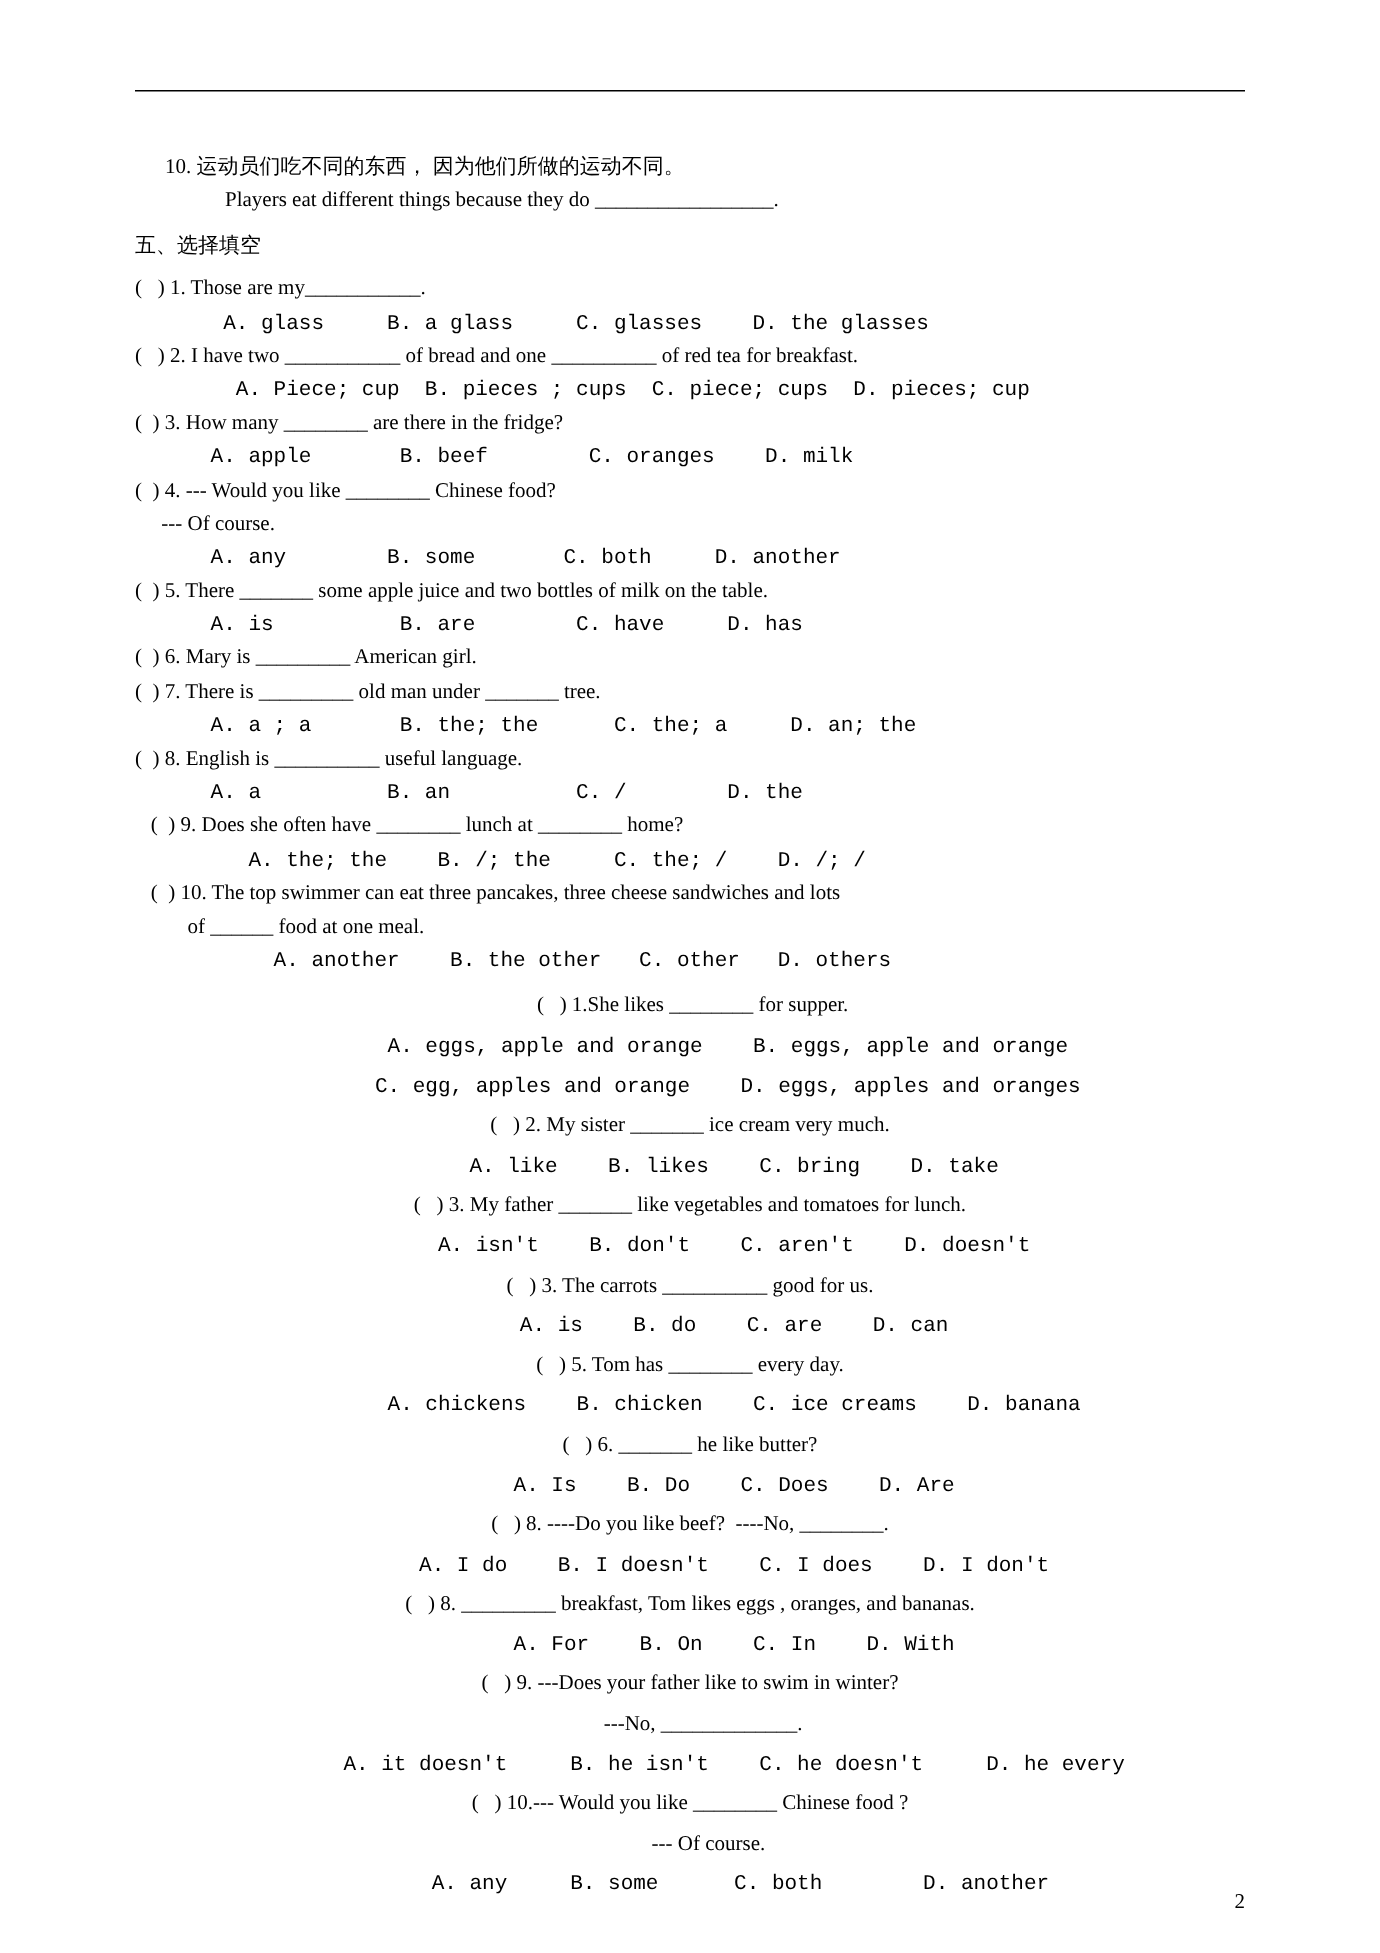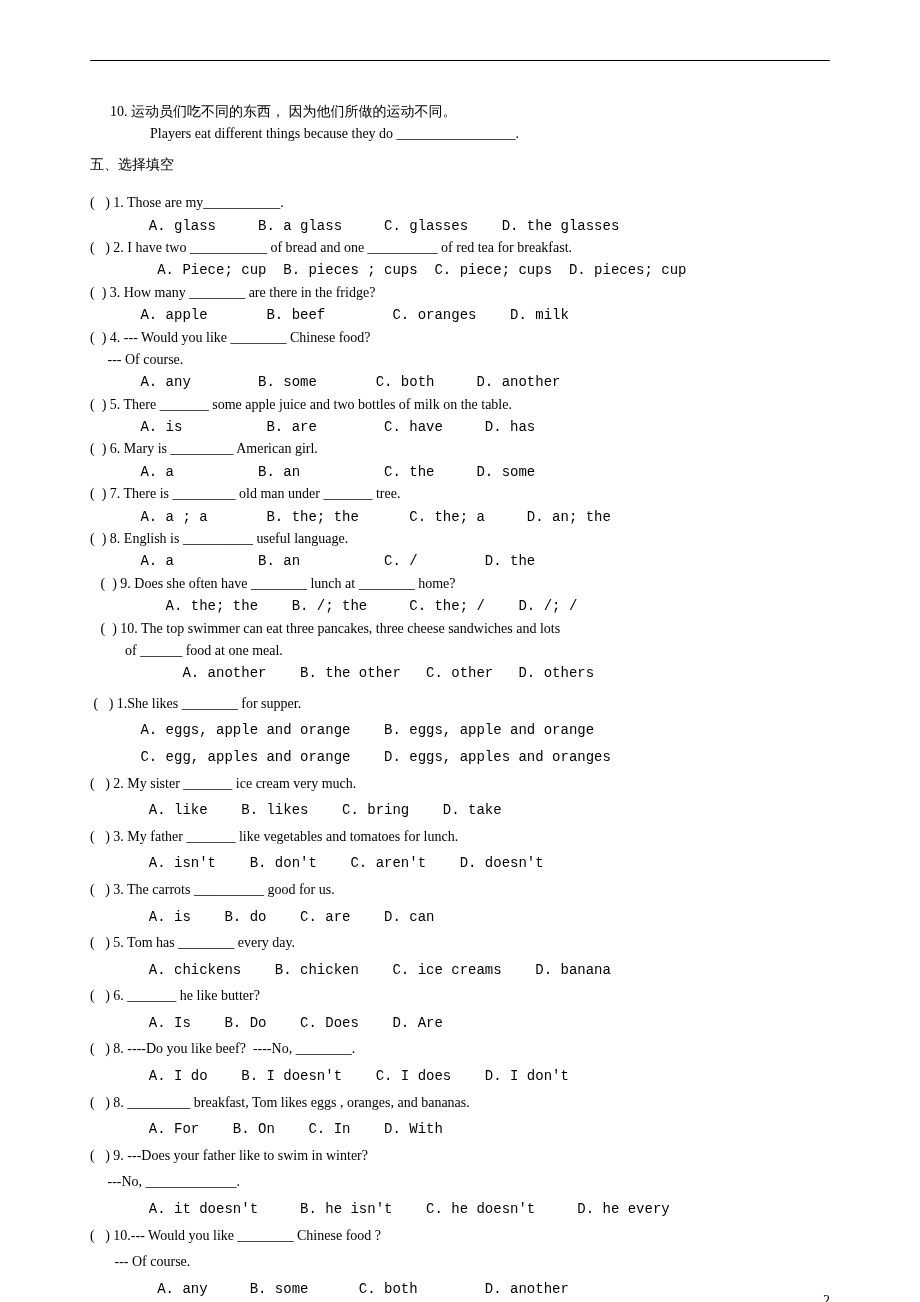--- a/index.html
+++ b/index.html
@@ -18,21 +18,21 @@
     position: relative;
     line-height: 1.6;
   }
   .hr-top {
     border-top: 1.5px solid #000;
     margin: 0 0 40px 0;
   }
   .indent1 { padding-left: 20px; }
   .indent4 { padding-left: 40px; }
   .mono { font-family: Liberation Serif, serif; }
-  .section-title { margin-top: 8px; margin-bottom: 16px; }
+  .section-title { margin-top: 8px; margin-bottom: 6px; }
   .q-line { white-space: pre-wrap; }
   .opts { white-space: pre; font-family: "Courier New", monospace; }
   .page-num {
     position: absolute;
     bottom: 30px;
     right: 90px;
     font-size: 14px;
   }
 </style>
 </head>
@@ -62,37 +62,36 @@
     <div class="opts">      A. apple       B. beef        C. oranges    D. milk</div>
 
     <div class="q-line mono">(  ) 4. --- Would you like ________ Chinese food?</div>
     <div class="q-line mono">     --- Of course.</div>
     <div class="opts">      A. any        B. some       C. both     D. another</div>
 
     <div class="q-line mono">(  ) 5. There _______ some apple juice and two bottles of milk on the table.</div>
     <div class="opts">      A. is          B. are        C. have     D. has</div>
 
     <div class="q-line mono">(  ) 6. Mary is _________ American girl.</div>
-    <div class="opts">      A. a          B. an          C. the     D. some</div>
 
     <div class="q-line mono">(  ) 7. There is _________ old man under _______ tree.</div>
     <div class="opts">      A. a ; a       B. the; the      C. the; a     D. an; the</div>
 
     <div class="q-line mono">(  ) 8. English is __________ useful language.</div>
     <div class="opts">      A. a          B. an          C. /        D. the</div>
 
     <div class="q-line mono">   (  ) 9. Does she often have ________ lunch at ________ home?</div>
     <div class="opts">         A. the; the    B. /; the     C. the; /    D. /; /</div>
 
     <div class="q-line mono">   (  ) 10. The top swimmer can eat three pancakes, three cheese sandwiches and lots</div>
     <div class="q-line mono">          of ______ food at one meal.</div>
     <div class="opts">           A. another    B. the other   C. other   D. others</div>
   </div>
 
-  <div style="margin-top:6px; line-height:1.9;">
+  <div style="margin-top:6px; line-height:1.9;text-align:center;">
     <div class="q-line mono"> (   ) 1.She likes ________ for supper.</div>
     <div class="opts">      A. eggs, apple and orange    B. eggs, apple and orange</div>
     <div class="opts">      C. egg, apples and orange    D. eggs, apples and oranges</div>
 
     <div class="q-line mono">(   ) 2. My sister _______ ice cream very much.</div>
     <div class="opts">       A. like    B. likes    C. bring    D. take</div>
 
     <div class="q-line mono">(   ) 3. My father _______ like vegetables and tomatoes for lunch.</div>
     <div class="opts">       A. isn't    B. don't    C. aren't    D. doesn't</div>
 

